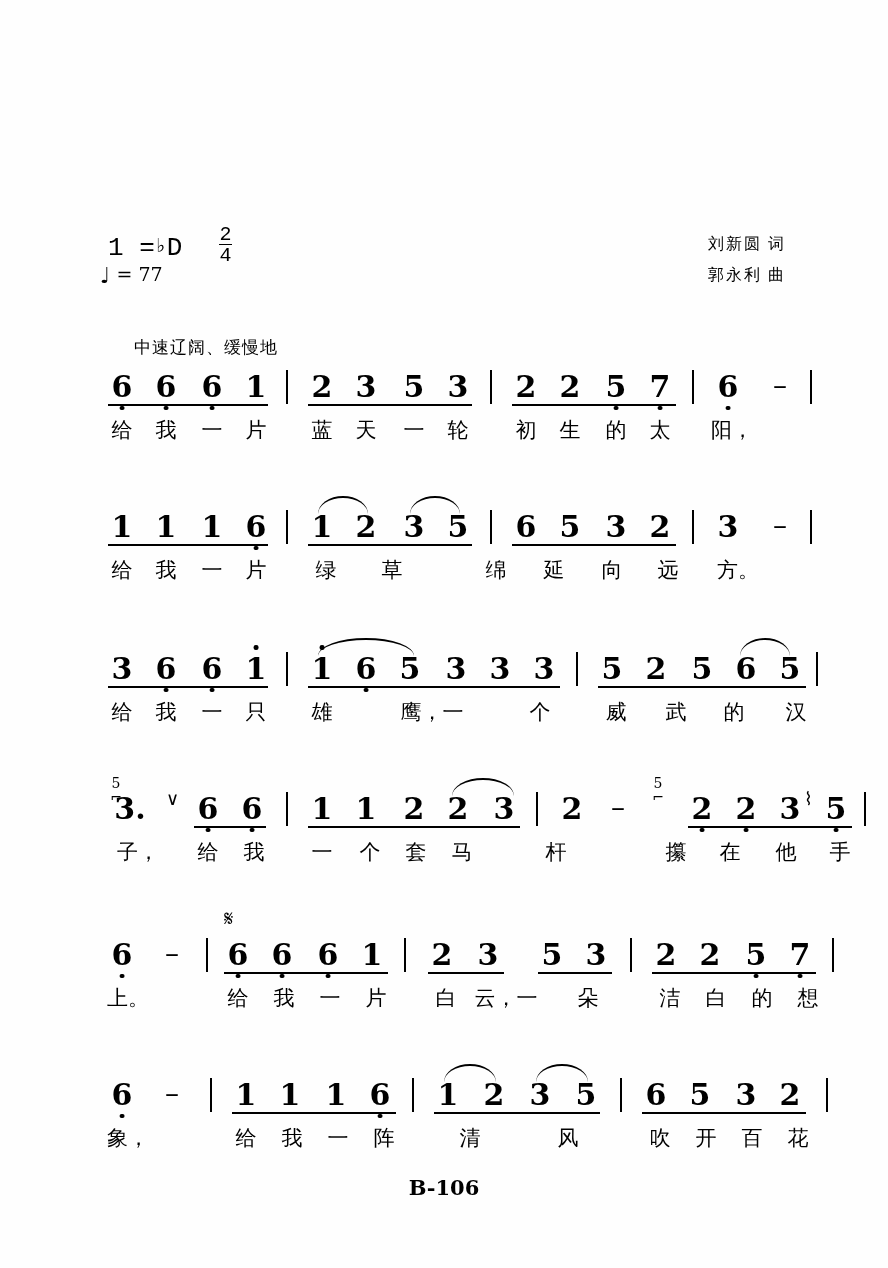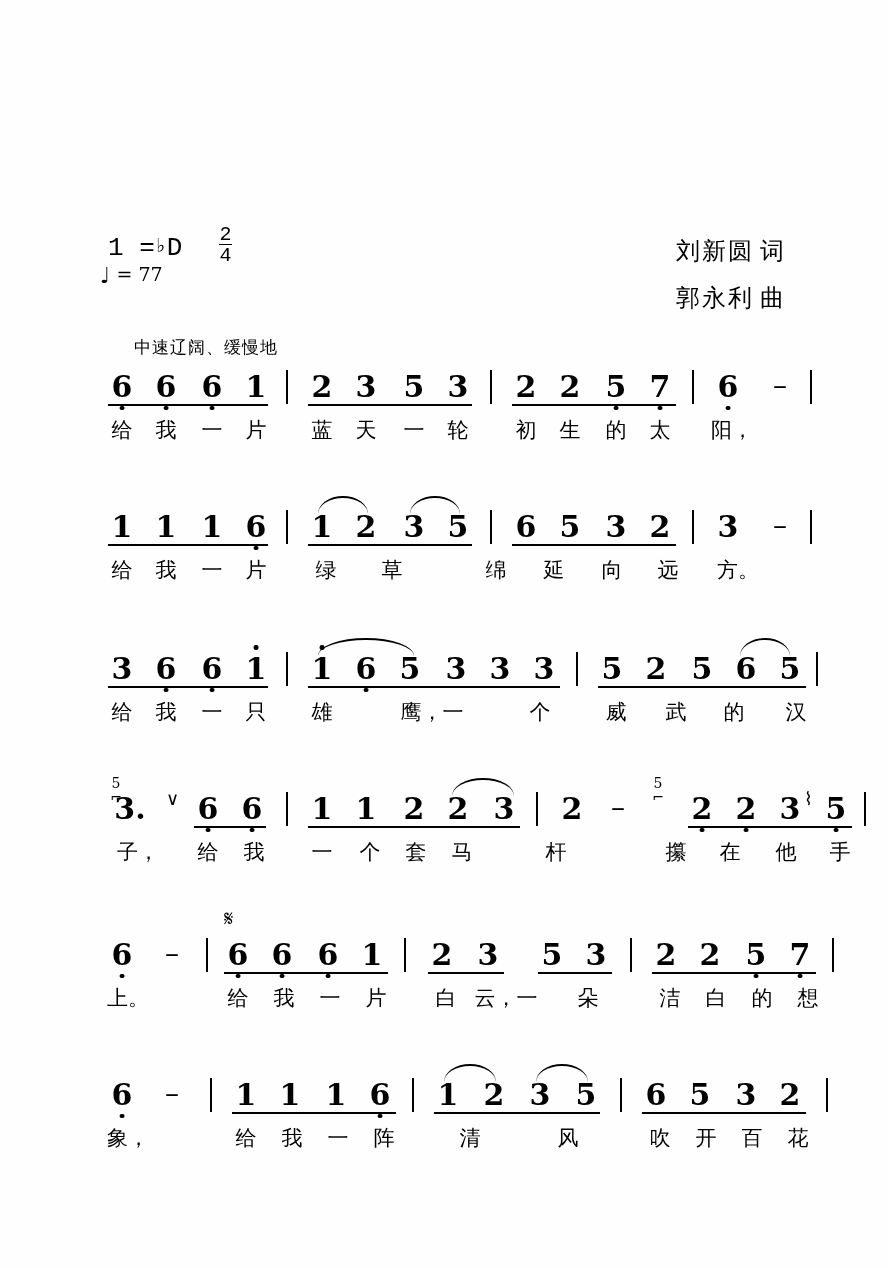--- a/index.html
+++ b/index.html
@@ -66,21 +66,21 @@
     font-family: "DejaVu Serif", serif;
     white-space: nowrap;
   }
   .tempo .qnote { font-size: 22px; vertical-align: -2px; }
 
   .credits {
     position: absolute;
     top: 228px;
     right: 104px;
     text-align: left;
-    font-size: 24px;
+    font-size: 16px;
     line-height: 1.95;
     font-family: "DejaVu Serif", serif;
   }
   .credits div { white-space: nowrap; }
   .credits .name { letter-spacing: 2px; }
   .credits .role { margin-left: 6px; }
 
   .expression {
     position: absolute;
     top: 336px;
@@ -513,14 +513,15 @@
       <span class="lyric" style="left:280px">阵</span>
       <span class="lyric" style="left:366px">清</span>
       <span class="lyric" style="left:464px">风</span>
       <span class="lyric" style="left:556px">吹</span>
       <span class="lyric" style="left:602px">开</span>
       <span class="lyric" style="left:648px">百</span>
       <span class="lyric" style="left:694px">花</span>
     </div>
   </div>
 
+  <div class="pagenum">B-106</div>
 
 </div>
 
 </body></html>

